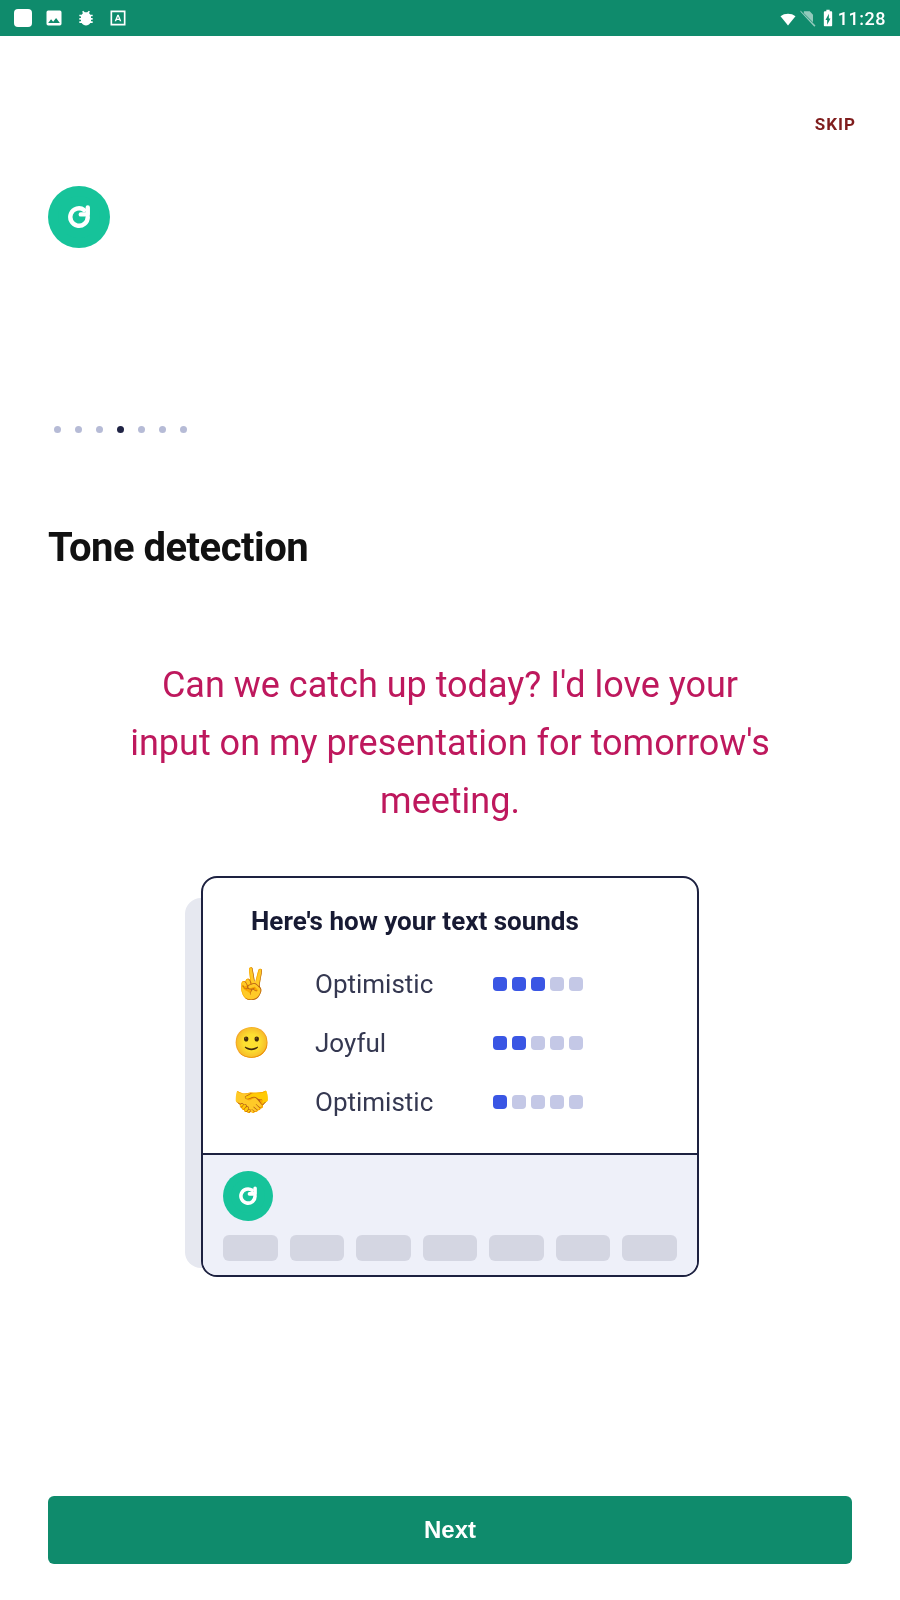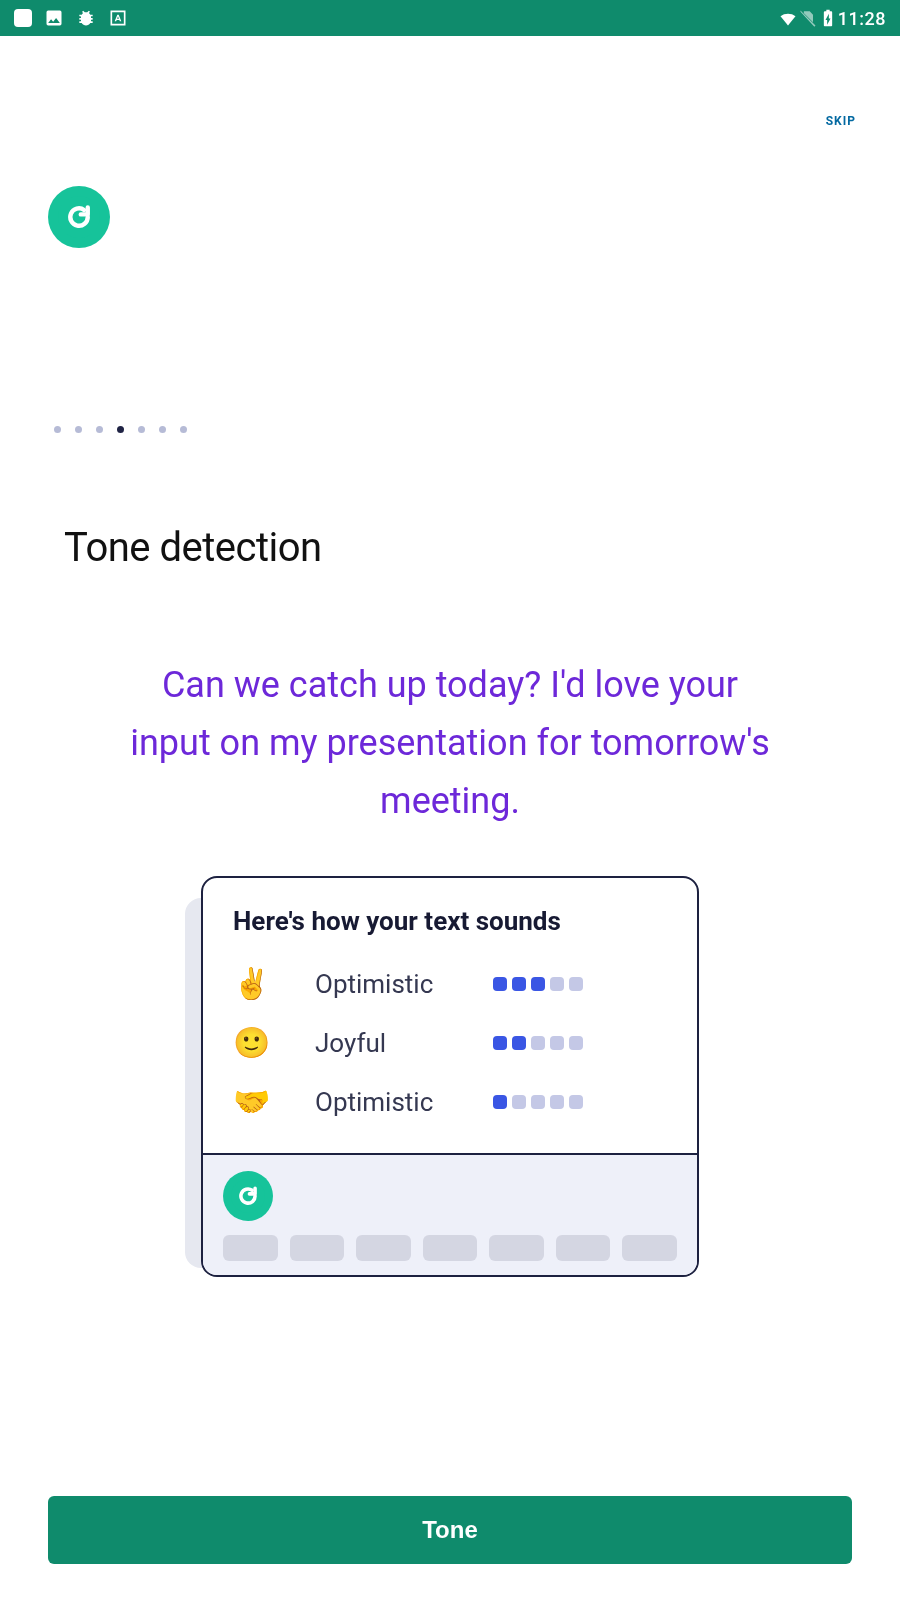--- a/index.html
+++ b/index.html
@@ -7,38 +7,38 @@
   .status-bar { height: 36px; background: #0f8b6c; display: flex; align-items: center; justify-content: space-between; padding: 0 14px; color: #fff; font-size: 18px; font-weight: 500; }
   .status-left { display: flex; gap: 12px; align-items: center; }
   .status-right { display: flex; gap: 0; align-items: center; }
   .status-icon { width: 20px; height: 20px; display: inline-flex; align-items: center; justify-content: center; }
   .status-icon.square { width: 18px; height: 18px; background: #fff; border-radius: 4px; }
   .status-icon svg { width: 20px; height: 20px; fill: #fff; }
   .status-time { font-size: 18px; letter-spacing: 0.5px; }
 
   .content { position: relative; padding: 0 48px; height: calc(1600px - 36px); display: flex; flex-direction: column; }
 
-  .skip { position: absolute; top: 78px; right: 44px; color: #0369a1; font-weight: 700; letter-spacing: 1px; font-size: 12px; cursor: pointer; }
+  .skip { position: absolute; top: 78px; right: 44px; color: #7f1d1d; font-weight: 700; letter-spacing: 1px; font-size: 17px; cursor: pointer; }
 
   .logo { position: absolute; top: 150px; left: 48px; width: 62px; height: 62px; border-radius: 50%; background: #16c39a; display: flex; align-items: center; justify-content: center; }
   .logo svg { width: 42px; height: 42px; }
 
   .dots { position: absolute; top: 390px; left: 54px; display: flex; gap: 14px; }
   .dot { width: 7px; height: 7px; border-radius: 50%; background: #b6bbd6; }
   .dot.active { background: #1f2344; }
 
-  .title { position: absolute; top: 488px; left: 64px; font-size: 40px; font-weight: 400; color: #111; letter-spacing: -0.5px; }
+  .title { position: absolute; top: 488px; left: 48px; font-size: 40px; font-weight: 700; color: #111; letter-spacing: -0.5px; }
 
-  .example-text { position: absolute; top: 620px; left: 50%; transform: translateX(-50%); width: 640px; text-align: center; font-size: 36px; line-height: 58px; color: #6d28d9; font-weight: 400; }
+  .example-text { position: absolute; top: 620px; left: 50%; transform: translateX(-50%); width: 640px; text-align: center; font-size: 36px; line-height: 58px; color: #be185d; font-weight: 400; }
 
   .card-wrap { position: absolute; top: 840px; left: 50%; transform: translateX(-50%); }
   .card-shadow { position: absolute; top: 22px; left: -16px; width: 498px; height: 370px; background: #e6e8f0; border-radius: 16px; z-index: 0; }
   .card { position: relative; width: 498px; background: #fff; border: 2px solid #1d2140; border-radius: 16px; z-index: 1; overflow: hidden; }
   .card-top { padding: 28px 30px 22px 30px; }
-  .card-title { font-size: 26px; font-weight: 700; color: #171a33; margin-bottom: 18px; }
+  .card-title { font-size: 26px; font-weight: 700; color: #171a33; margin-bottom: 18px; margin-left: 18px; }
   .tone-row { display: flex; align-items: center; gap: 18px; padding: 12px 0; }
   .emoji { font-size: 30px; width: 36px; text-align: center; }
   .tone-label { font-size: 26px; color: #353851; flex: 0 0 160px; margin-left: 28px; }
   .pips { display: flex; gap: 5px; }
   .pip { width: 14px; height: 14px; border-radius: 4px; background: #c4c8e6; }
   .pip.on { background: #3a56e4; }
 
   .card-bottom { background: #eef0f9; border-top: 2px solid #1d2140; padding: 16px 20px 14px 20px; }
   .mini-logo { width: 50px; height: 50px; border-radius: 50%; background: #16c39a; display: flex; align-items: center; justify-content: center; margin-bottom: 14px; }
   .mini-logo svg { width: 34px; height: 34px; }
@@ -170,15 +170,15 @@
           <div class="key"></div>
           <div class="key"></div>
           <div class="key"></div>
           <div class="key"></div>
           <div class="key"></div>
         </div>
       </div>
     </div>
   </div>
 
-  <button class="next-btn">Tone</button>
+  <button class="next-btn">Next</button>
 
 </div>
 
 </body></html>

